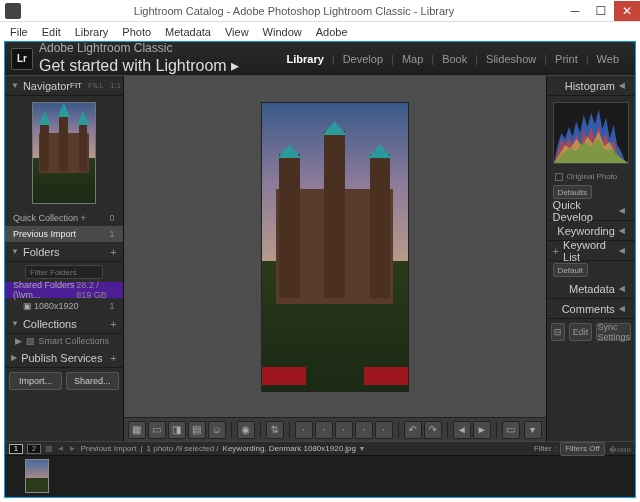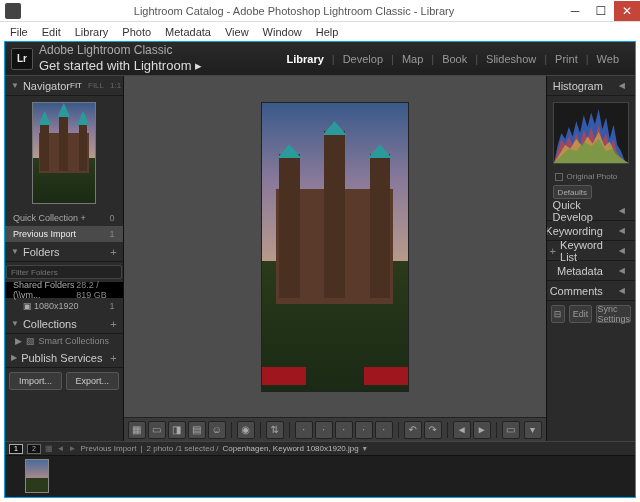--- a/index.html
+++ b/index.html
@@ -9,21 +9,21 @@
   .title-icon { width: 16px; height: 16px; margin: 0 5px; background: #444; border-radius: 2px; }
   .title-text { flex: 1; text-align: center; font-size: 11px; color: #555; }
   .win-btn { width: 26px; height: 20px; display: flex; align-items: center; justify-content: center; font-size: 12px; color: #333; }
   .win-close { background: #c64539; color: #fff; }
   .menubar { height: 19px; background: #fff; display: flex; align-items: center; padding-left: 4px; font-size: 11px; color: #333; gap: 2px; }
   .menubar > div { padding: 2px 6px; }
   .lr-frame { position: absolute; top: 41px; left: 4px; right: 4px; bottom: 4px; background: #1a1a1a; border: 1px solid #00a2e8; }
   .lr-header { height: 34px; background: linear-gradient(#2a2a2a,#1e1e1e); display: flex; align-items: center; border-bottom: 1px solid #444; }
   .lr-logo { width: 22px; height: 22px; margin: 0 6px; background: #111; border: 1px solid #555; color: #e8e8e8; font-size: 10px; font-weight: bold; display: flex; align-items: center; justify-content: center; border-radius: 2px; }
   .lr-appname { font-size: 12px; color: #aaa; line-height: 1.1; }
-  .lr-getstarted { font-size: 13px; color: #ddd; }
+  .lr-getstarted { font-size: 16px; color: #ddd; }
   .lr-modules { margin-left: auto; display: flex; align-items: center; padding-right: 8px; font-size: 11px; color: #999; gap: 0; }
   .lr-modules > span { padding: 0 8px; cursor: pointer; }
   .lr-modules > span.active { color: #fff; font-weight: 600; }
   .lr-modules .sep { color: #555; padding: 0; }
   .lr-body { position: absolute; top: 34px; left: 0; right: 0; bottom: 56px; display: flex; }
   .panel-left { width: 170px; background: #2b2b2b; border-right: 1px solid #111; overflow: hidden; font-size: 10px; color: #bbb; }
   .panel-right { width: 128px; background: #2b2b2b; border-left: 1px solid #111; overflow: hidden; font-size: 10px; color: #bbb; }
   .center { flex: 1; background: #4d4d4d; display: flex; flex-direction: column; }
   .center-main { flex: 1; display: flex; align-items: center; justify-content: center; padding: 10px; }
   .photo { width: 148px; height: 290px; background: #888; border: 1px solid #222; position: relative; overflow: hidden; }
@@ -36,21 +36,21 @@
   .tower.r { right: 12%; top: 18%; height: 50%; }
   .roof { position: absolute; top: -10px; left: -2px; right: -2px; height: 14px; background: #2a9a9a; clip-path: polygon(50% 0, 100% 100%, 0 100%); }
   .flowers { position: absolute; bottom: 2%; left: 0; right: 0; height: 6%; background: linear-gradient(90deg, #c01020 0 30%, transparent 30% 70%, #c01020 70%); opacity: .8; }
   .toolbar { height: 24px; background: #3a3a3a; border-top: 1px solid #222; display: flex; align-items: center; padding: 0 4px; gap: 2px; }
   .tb-btn { height: 18px; min-width: 18px; background: #4a4a4a; border: 1px solid #222; border-radius: 2px; display: flex; align-items: center; justify-content: center; font-size: 10px; color: #aaa; }
   .tb-sep { width: 1px; height: 16px; background: #222; margin: 0 3px; }
   .panel-head { height: 20px; display: flex; align-items: center; padding: 0 6px; background: #2b2b2b; border-bottom: 1px solid #1a1a1a; }
   .panel-head .title { color: #ccc; font-size: 11px; }
   .panel-head .tri { color: #888; margin-right: 4px; font-size: 8px; }
   .panel-head.rt { justify-content: flex-end; }
-  .panel-head.rt .title { margin-right: 16px; }
+  .panel-head.rt .title { margin-right: 4px; }
   .nav-thumb { margin: 6px auto; width: 64px; height: 102px; border: 1px solid #777; background: #555; position: relative; }
   .nav-modes { display: flex; gap: 6px; font-size: 8px; color: #666; margin-left: auto; }
   .nav-modes .fit { color: #ddd; }
   .catalog-row, .folder-row { height: 16px; display: flex; align-items: center; padding: 0 8px; font-size: 9px; color: #aaa; }
   .catalog-row.sel { background: #4a4a4a; color: #eee; }
   .count { margin-left: auto; color: #888; }
   .bottom-btns { display: flex; gap: 4px; padding: 4px; }
   .bbtn { flex: 1; height: 18px; background: #3a3a3a; border: 1px solid #555; color: #ccc; font-size: 9px; display: flex; align-items: center; justify-content: center; border-radius: 2px; }
   .histogram { height: 62px; margin: 6px; background: #1a1a1a; border: 1px solid #444; position: relative; overflow: hidden; }
   .histo-svg { width: 100%; height: 100%; }
@@ -60,21 +60,21 @@
   .sync-btn { flex: 1; height: 18px; background: #3a3a3a; border: 1px solid #555; color: #999; font-size: 9px; display: flex; align-items: center; justify-content: center; border-radius: 2px; }
   .filmstrip { position: absolute; left: 0; right: 0; bottom: 0; height: 56px; background: #1e1e1e; border-top: 1px solid #444; }
   .fs-bar { height: 14px; background: #2a2a2a; display: flex; align-items: center; font-size: 8px; color: #999; padding: 0 4px; gap: 4px; border-bottom: 1px solid #111; }
   .fs-mon { width: 14px; height: 10px; border: 1px solid #666; background: #111; font-size: 7px; color: #aaa; display: flex; align-items: center; justify-content: center; }
   .fs-mon.active { border-color: #aaa; color: #fff; }
   .fs-thumbs { display: flex; padding: 3px 20px; gap: 4px; }
   .fs-thumb { width: 24px; height: 34px; background: #555; border: 1px solid #888; }
   .filter-box { margin-left: auto; display: flex; align-items: center; gap: 4px; }
   .chk { width: 8px; height: 8px; border: 1px solid #666; }
   .plus { margin-left: auto; color: #888; font-size: 11px; }
-  .input-row { padding: 3px 1px; }
+  .input-row { padding: 3px 20px; }
   .finput { width: 100%; height: 14px; background: #222; border: 1px solid #444; color: #888; font-size: 8px; padding: 0 4px; border-radius: 2px; }
   .ico-row { font-size: 9px; color: #888; padding: 2px 10px; display: flex; align-items: center; gap: 4px; }
 </style>
 </head>
 <body>
 
 <div class="window">
   <div class="titlebar">
     <div class="title-icon"></div>
     <div class="title-text">Lightroom Catalog - Adobe Photoshop Lightroom Classic - Library</div>
@@ -83,21 +83,21 @@
     <div class="win-btn win-close">✕</div>
   </div>
   <div class="menubar">
     <div>File</div>
     <div>Edit</div>
     <div>Library</div>
     <div>Photo</div>
     <div>Metadata</div>
     <div>View</div>
     <div>Window</div>
-    <div>Help</div>
+    <div>Adobe</div>
   </div>
 
   <div class="lr-frame">
     <div class="lr-header">
       <div class="lr-logo">Lr</div>
       <div>
         <div class="lr-appname">Adobe Lightroom Classic</div>
         <div class="lr-getstarted">Get started with Lightroom ▸</div>
       </div>
       <div class="lr-modules">
@@ -153,21 +153,21 @@
           <span>Previous Import</span>
           <span class="count">1</span>
         </div>
 
         <div class="panel-head">
           <span class="tri">▼</span>
           <span class="title">Folders</span>
           <span class="plus">+</span>
         </div>
         <div class="input-row"><input class="finput" placeholder="Filter Folders" style=""></div>
-        <div class="folder-row" style="background:#000000">
+        <div class="folder-row" style="background:#4c1d95">
           <span>Shared Folders (\\vm...</span>
           <span class="count">28.2 / 819 GB</span>
         </div>
         <div class="folder-row" style="padding-left:18px">
           <span>▣</span>&nbsp;
           <span>1080x1920</span>
           <span class="count">1</span>
         </div>
 
         <div class="panel-head">
@@ -182,21 +182,21 @@
         </div>
 
         <div class="panel-head">
           <span class="tri">▶</span>
           <span class="title">Publish Services</span>
           <span class="plus">+</span>
         </div>
 
         <div class="bottom-btns">
           <div class="bbtn">Import...</div>
-          <div class="bbtn">Export...</div>
+          <div class="bbtn">Shared...</div>
         </div>
       </div>
 
       <div class="center">
         <div class="center-main">
           <div class="photo">
             <div class="sky"></div>
               <div class="ground"></div>
               <div class="castle"></div>
             <div class="tower l">
@@ -269,20 +269,26 @@
           </div>
         <div class="panel-head rt">
             <span class="title">Keywording</span>
             <span class="tri">◀</span>
           </div>
         <div class="panel-head rt">
             <span class="plus" style="margin:0 4px 0 0">+</span>
             <span class="title">Keyword List</span>
             <span class="tri">◀</span>
           </div>
+        <div style="display:flex;align-items:center;padding:2px 6px;gap:4px">
+          <div class="dropdown">
+              <span>Default</span>
+            </div>
+          <div style="flex:1"></div>
+        </div>
         <div class="panel-head rt">
             <span class="title">Metadata</span>
             <span class="tri">◀</span>
           </div>
         <div class="panel-head rt">
             <span class="title">Comments</span>
             <span class="tri">◀</span>
           </div>
         <div style="flex:1"></div>
         <div class="sync-row">
@@ -295,23 +301,30 @@
 
     <div class="filmstrip">
       <div class="fs-bar">
         <div class="fs-mon active">1</div>
         <div class="fs-mon">2</div>
         <span style="color:#666">▦</span>
         <span style="color:#666">◄</span>
         <span style="color:#666">►</span>
         <span>Previous Import</span>
         <span>|</span>
-        <span>2 photo /1 selected /</span>
-        <span style="color:#bbb">Copenhagen, Keyword 1080x1920.jpg</span>
+        <span>1 photo /9 selected /</span>
+        <span style="color:#bbb">Keywording, Denmark 1080x1920.jpg</span>
         <span>▾</span>
+        <div class="filter-box">
+          <span>Filter :</span>
+          <div class="dropdown">
+              <span>Filters Off</span>
+            </div>
+          <span style="color:#666">�ями</span>
+        </div>
       </div>
       <div class="fs-thumbs">
         <div class="fs-thumb">
           <div style="width:100%;height:55%;background:linear-gradient(#4a6a9a,#a8888a)"></div>
           <div style="width:100%;height:45%;background:#2a3a1a"></div>
         </div>
       </div>
     </div>
   </div>
 </div>

